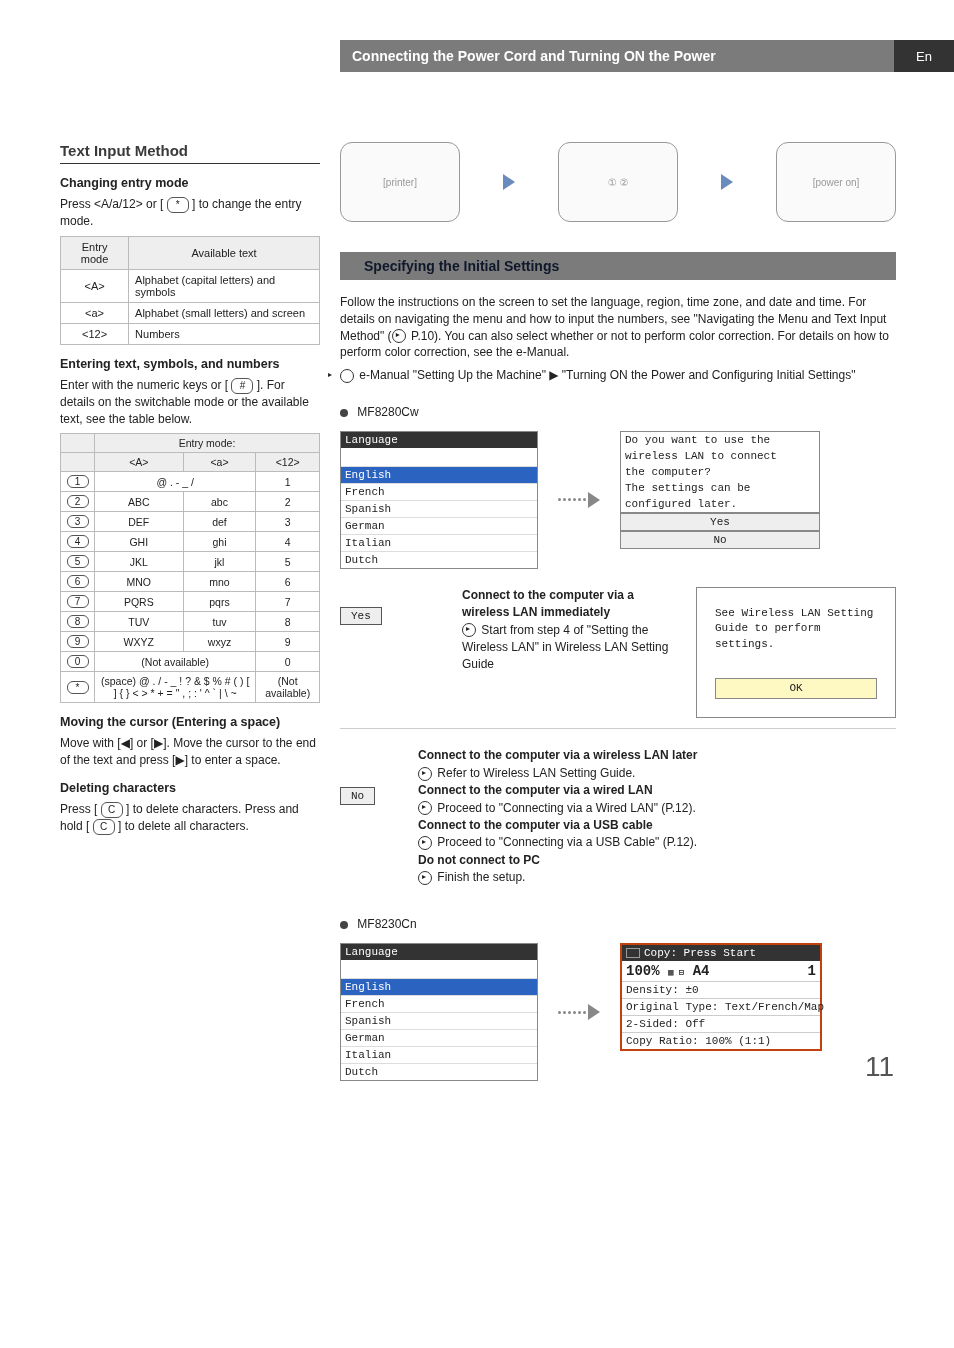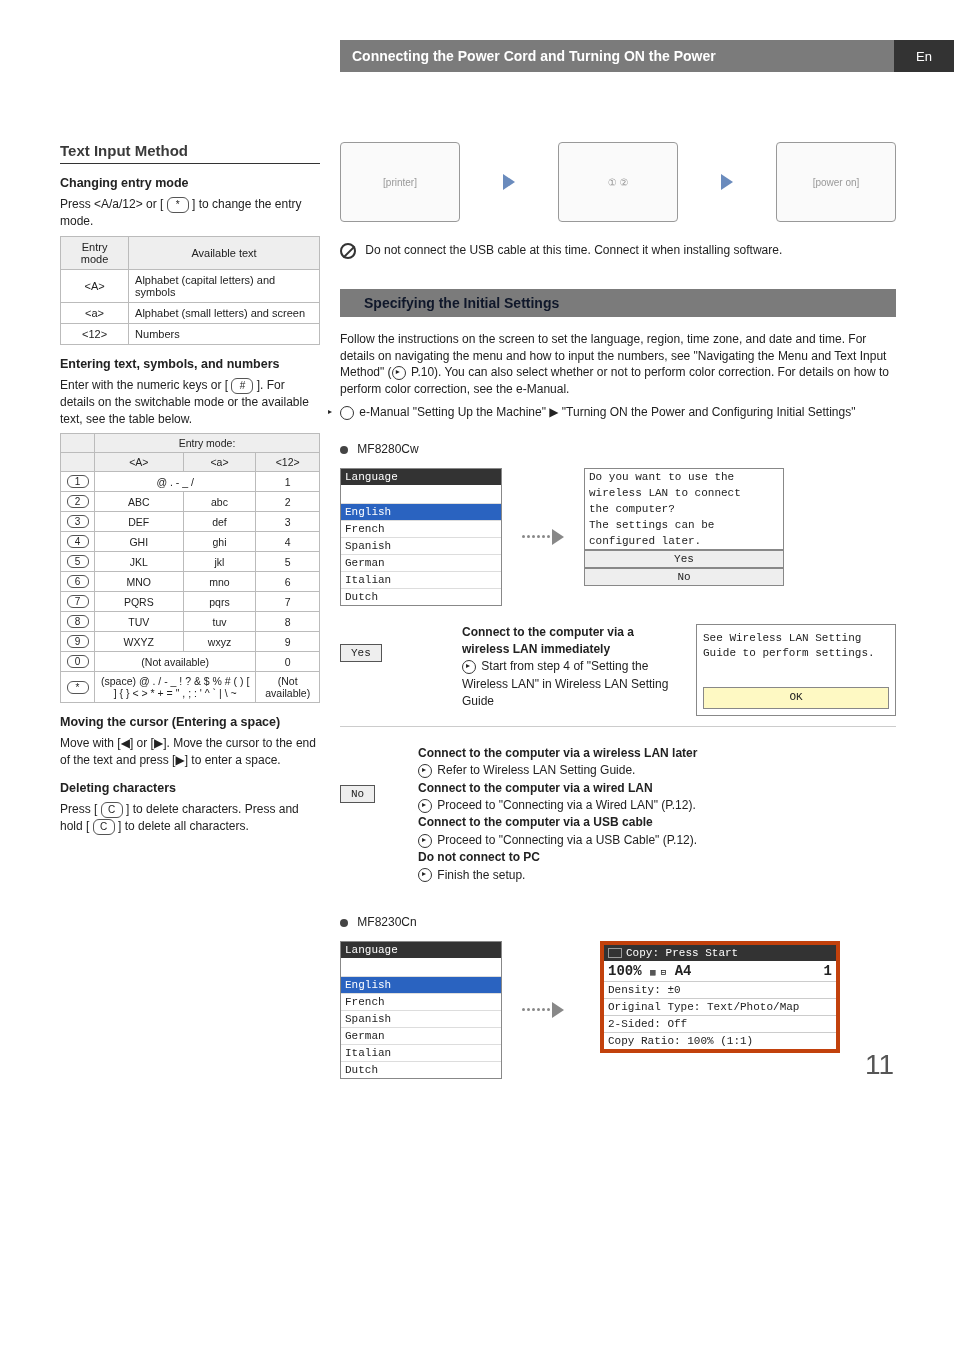--- a/index.html
+++ b/index.html
@@ -16,45 +16,45 @@
   table { border-collapse: collapse; width:100%; font-size:11px; }
   th, td { border:1px solid #bbb; padding:4px 6px; text-align:center; }
   th { background:#eee; font-weight:normal; }
   td.lefttxt { text-align:left; }
   .key-btn { display:inline-block; border:1px solid #555; border-radius:6px; padding:0 6px; font-size:10px; background:#fff; min-width:22px; text-align:center;}
   .ref-icon { display:inline-block; width:14px; height:14px; border:1.5px solid #333; border-radius:50%; position:relative; vertical-align:middle; margin-right:2px;}
   .ref-icon::after{ content:"▸"; font-size:8px; position:absolute; left:3px; top:-1px;}
   .prohibit-icon { display:inline-block; width:16px; height:16px; border:2px solid #333; border-radius:50%; position:relative; vertical-align:middle; margin-right:6px;}
   .prohibit-icon::after{ content:""; position:absolute; width:16px; height:2px; background:#333; top:6px; left:-1px; transform:rotate(-45deg);}
   .figrow { display:flex; align-items:center; justify-content:space-between; margin-bottom:20px;}
-  .fig { width:120px; height:80px; border:1px solid #999; border-radius:4px; display:flex; align-items:center; justify-content:center; color:#999; font-size:10px; background:#fafafa;}
+  .fig { width:120px; height:80px; border:1px solid #999; border-radius:12px; display:flex; align-items:center; justify-content:center; color:#999; font-size:10px; background:#fafafa;}
   .triangle { width:0;height:0;border-top:8px solid transparent;border-bottom:8px solid transparent;border-left:12px solid #6a8bbd;}
   .section-bar { background:#7b7b7b; color:#0f172a; font-weight:bold; font-size:14px; padding:6px 24px; margin:30px 0 14px 0;}
   .bullet-dot { display:inline-block; width:8px;height:8px;border-radius:50%;background:#444;margin-right:6px;vertical-align:middle;}
   .flow-row { display:flex; align-items:flex-start; gap:20px; margin-top:10px;}
-  .lcd { border:1px solid #888; font-family:"Courier New",monospace; font-size:11px; width:162px; background:#fff;}
+  .lcd { border:1px solid #888; font-family:"Courier New",monospace; font-size:11px; width:198px; background:#fff;}
   .lcd .hdr { background:#333; color:#fff; padding:2px 4px;}
   .lcd .row { padding:2px 4px; border-top:1px solid #ddd;}
   .lcd .sel { background:#2a63c0; color:#fff;margin-top:18px;}
   .lcd-btn-row{display:flex;}
   .lcd-btn-row .half{flex:1;text-align:center;border:1px solid #888;padding:2px;font-family:"Courier New",monospace;font-size:11px;background:#eee;}
   .arrow-dotted{display:flex;align-items:center;gap:2px;}
   .arrow-dotted .dot{width:3px;height:3px;background:#888;border-radius:50%;}
   .yesno-btn{display:inline-block;border:1px solid #555;background:#eee;font-family:"Courier New",monospace;font-size:11px;padding:2px 10px;margin-right:8px;}
   .option-block{margin-left:4px;font-size:12px;line-height:1.45;}
   .option-block b{font-weight:bold;}
   .hr-thin{border:none;border-top:1px solid #ccc;margin:10px 0;}
   .page-num{position:absolute; bottom:18px; right:60px; font-size:28px; color:#555;}
   .key-col{width:34px;}
-  .lcd-copy{border:4px solid #c2410c;font-family:"Courier New",monospace;font-size:11px;width:240px;margin-left:16px;}
+  .lcd-copy{border:2px solid #c2410c;font-family:"Courier New",monospace;font-size:11px;width:202px;}
   .lcd-copy .r{padding:2px 4px;border-top:1px solid #ccc;white-space:nowrap;}
   .lcd-copy .rtop{background:#333;color:#fff;padding:2px 4px;}
   .lcd-copy .big{font-size:14px;font-weight:bold;display:flex;justify-content:space-between;padding:2px 4px;}
   .copy-icon{display:inline-block;width:14px;height:10px;border:1px solid #999;margin-right:4px;vertical-align:middle;}
-  .lan-box{border:1px solid #888;font-family:"Courier New",monospace;font-size:11px;width:200px;padding:6px;line-height:1.4;}
+  .lan-box{border:1px solid #888;font-family:"Courier New",monospace;font-size:11px;width:200px;padding:18px;line-height:1.4;}
   .lan-ok{border:1px solid #888;text-align:center;background:#fef9c3;margin-top:26px;padding:2px;}
   .yn-block{display:flex;align-items:flex-start;gap:14px;margin-top:18px;}
   .t2 td, .t2 th{font-size:10.5px;padding:3px 4px;}
 </style>
 </head>
 <body>
 
 <div style="height:40px;"></div>
 <div style="padding:0 0 0 0;">
   <div class="top-bar" style="margin-left:340px;margin-right:0;">
@@ -198,24 +198,20 @@
 
   <div class="right-col">
     <div class="figrow">
       <div class="fig">[printer]</div>
       <div class="triangle"></div>
       <div class="fig">① ②</div>
       <div class="triangle"></div>
       <div class="fig">[power on]</div>
     </div>
 
-    <p>
-      <span class="prohibit-icon"></span>
-      <span>Do not connect the USB cable at this time. Connect it when installing software.</span>
-    </p>
 
     <div class="section-bar">Specifying the Initial Settings</div>
 
     <p>
       <span>Follow the instructions on the screen to set the language, region, time zone, and date and time. For details on navigating the menu and how to input the numbers, see "Navigating the Menu and Text Input Method" (</span><span class="ref-icon"></span><span> P.10). You can also select whether or not to perform color correction. For details on how to perform color correction, see the e-Manual.</span>
     </p>
     <p style="padding-left:16px;text-indent:-16px;">
       <span class="ref-icon"></span>
       <span>e-Manual "Setting Up the Machine" ▶ "Turning ON the Power and Configuring Initial Settings"</span>
     </p>
@@ -327,21 +323,21 @@
           <span class="dot"></span>
         <span class="triangle" style="border-left-color:#888;"></span>
       </div>
       <div class="lcd-copy">
         <div class="rtop"><span class="copy-icon"></span><span>Copy: Press Start</span></div>
         <div class="big">
           <span><span>100%</span> <span style="font-size:9px;">▦ ⊟</span> <span>A4</span></span>
           <span>1</span>
         </div>
         <div class="r">Density: ±0</div>
-        <div class="r">Original Type: Text/Photo/Map</div>
+        <div class="r">Original Type: Text/French/Map</div>
         <div class="r">2-Sided: Off</div>
         <div class="r">Copy Ratio: 100% (1:1)</div>
       </div>
     </div>
 
   </div>
 </div>
 
 <div class="page-num">11</div>
 

